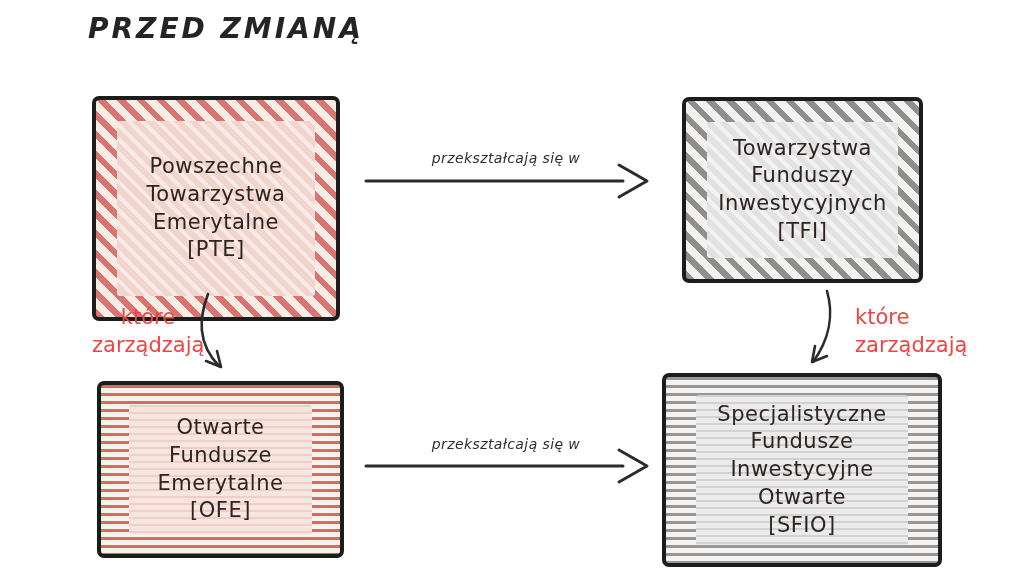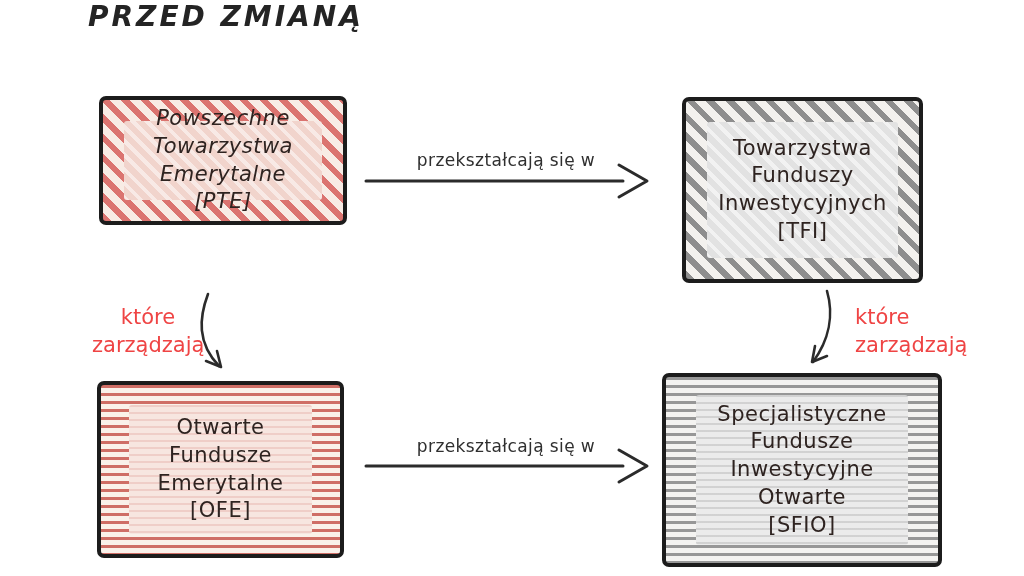--- a/index.html
+++ b/index.html
@@ -11,21 +11,21 @@
     position: relative;
     width: 1024px;
     height: 576px;
     background: #ffffff;
     overflow: hidden;
     font-family: "DejaVu Sans", sans-serif;
     color: #2b2b2b;
   }
   .col-title {
     position: absolute;
-    top: 0;
+    top: 12px;
     font-style: italic;
     font-weight: 700;
     font-size: 28px;
     letter-spacing: 3px;
     color: #242424;
     text-align: center;
     white-space: nowrap;
   }
   .col-title.before { left: 88px; width: 270px; }
   .col-title.after  { left: 660px; width: 270px; }
@@ -47,23 +47,22 @@
   .box-label {
     font-size: 21px;
     line-height: 1.32;
     color: #2e2320;
     white-space: pre-line;
     letter-spacing: 0.5px;
   }
 
   
   .box-pte {
-    left: 99px; top: 96px; width: 248px; height: 129px;
+    left: 92px; top: 96px; width: 248px; height: 225px;
     background: repeating-linear-gradient(45deg, #db7470 0px 6px, #f8ece5 6px 14px);
-    font-style: italic;
   }
   .box-pte .inner {
     inset: 21px;
     background:
       repeating-linear-gradient(45deg, rgba(255,255,255,0.50) 0px 4px, rgba(255,255,255,0) 4px 10px),
       #f1d4cc;
   }
 
   
   .box-tfi {
@@ -104,24 +103,25 @@
 
   .arrows-svg {
     position: absolute;
     left: 0; top: 0;
     width: 1024px; height: 576px;
     pointer-events: none;
   }
 
   .arrow-label {
     position: absolute;
-    font-size: 17px;
+    font-size: 14px;
     color: #2f2f2f;
     text-align: center;
     letter-spacing: 0.4px;
+    font-style: italic;
   }
   .arrow-label.transform-top    { left: 368px; top: 150px; width: 276px; }
   .arrow-label.transform-bottom { left: 368px; top: 436px; width: 276px; }
 
   .manage-label {
     position: absolute;
     font-size: 21px;
     line-height: 1.35;
     color: #ef4444;
     white-space: pre-line;

